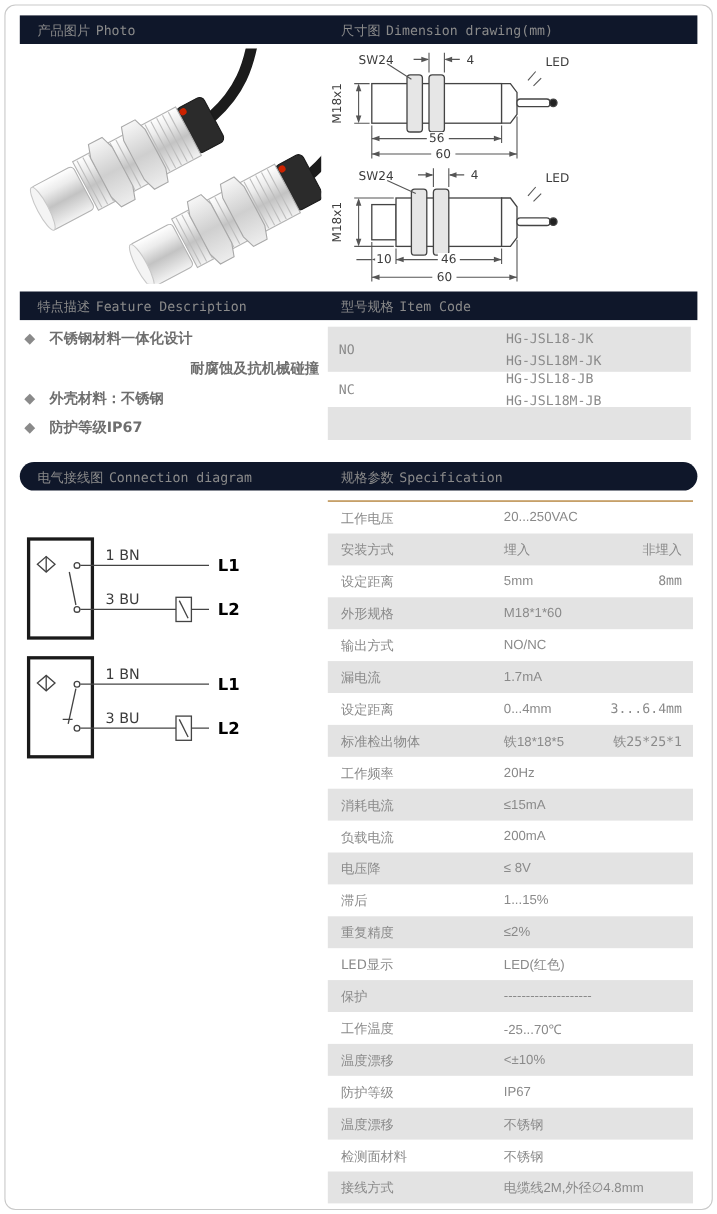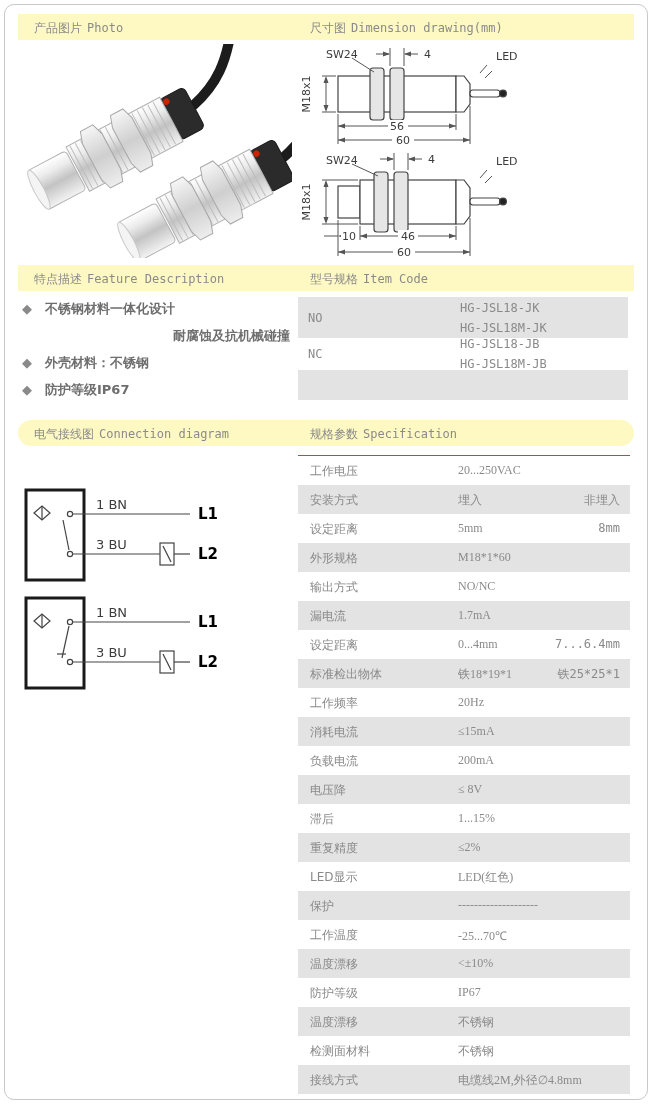--- a/index.html
+++ b/index.html
@@ -1,19 +1,19 @@
 <!DOCTYPE html>
 <html><head>
 <meta charset="utf-8">
 <style>
   html,body{margin:0;padding:0;background:#fff;}
   body{font-family:"DejaVu Sans","Liberation Sans",sans-serif;color:#8a8a8a;}
   .page{position:relative;width:652px;height:1104px;background:#fff;overflow:hidden;}
   .frame{position:absolute;inset:4px;border:1px solid #c9c9c9;border-radius:10px;}
-  .bar{position:absolute;left:18px;width:616px;height:26px;background:#fef9c3;font-size:12px;color:#8a8a8a;}
+  .bar{position:absolute;left:18px;width:616px;height:26px;background:#0f172a;font-size:12px;color:#8a8a8a;}
   .bar .t1{position:absolute;left:16px;top:6px;white-space:nowrap;}
   .bar .t2{position:absolute;left:292px;top:6px;white-space:nowrap;}
   .bar .en{margin-left:5px;font-family:"DejaVu Sans Mono","DejaVu Sans",sans-serif;}
   
   .features{position:absolute;left:18px;top:300px;width:272px;font-size:13px;font-weight:bold;color:#6e6e6e;}
   .feat{position:relative;margin-bottom:9px;line-height:18px;}
   .feat .bullet{position:absolute;left:4px;top:0;color:#8a8a8a;font-size:13px;}
   .feat .l1{margin-left:27px;display:block;}
   .feat .l2{margin-left:57px;display:block;margin-top:9px;text-align:right;}
   
@@ -21,21 +21,21 @@
   .irow{position:relative;padding-left:16px;}
   .irow.gray{background:#e3e3e3;}
   .irow .type{position:absolute;left:10px;top:50%;transform:translateY(-50%);font-family:"DejaVu Sans Mono","DejaVu Sans",sans-serif;}
   .irow .codes{position:absolute;left:162px;top:50%;transform:translateY(-50%);font-family:"DejaVu Sans Mono","DejaVu Sans",sans-serif;line-height:20px;}
   .r-no{height:41px;} .r-nc{height:32px;} .r-empty{height:30px;margin-top:0px;}
   
   .spec{position:absolute;left:298px;top:455px;width:332px;border-top:1px solid #a16207;}
   .srow{position:relative;height:29px;font-size:12px;}
   .srow:nth-child(even){background:#e3e3e3;}
   .srow .sl{position:absolute;left:12px;top:7px;}
-  .srow .sv1{position:absolute;left:160px;top:7px;font-family:Liberation Serif, serif;white-space:nowrap;}
+  .srow .sv1{position:absolute;left:160px;top:7px;font-family:Liberation Sans, sans-serif;white-space:nowrap;}
   .srow .sv2{position:absolute;right:10px;top:7px;font-family:"DejaVu Sans Mono","DejaVu Sans",sans-serif;white-space:nowrap;}
   svg{position:absolute;}
   svg text{font-family:"DejaVu Sans","Liberation Sans",sans-serif;}
   .dimtxt{font-size:11px;fill:#3c3c3c;}
   .pintxt{font-size:13px;fill:#3c3c3c;}
   .outtxt{font-size:15px;font-weight:bold;fill:#000;}
 </style>
 </head>
 <body>
 
@@ -320,25 +320,25 @@
         <span class="sv2"></span>
       </div>
     <div class="srow">
         <span class="sl">漏电流</span>
         <span class="sv1">1.7mA</span>
         <span class="sv2"></span>
       </div>
     <div class="srow">
         <span class="sl">设定距离</span>
         <span class="sv1">0...4mm</span>
-        <span class="sv2">7...6.4mm</span>
+        <span class="sv2">3...6.4mm</span>
       </div>
     <div class="srow">
         <span class="sl">标准检出物体</span>
-        <span class="sv1">铁18*19*1</span>
+        <span class="sv1">铁18*18*5</span>
         <span class="sv2">铁25*25*1</span>
       </div>
     <div class="srow">
         <span class="sl">工作频率</span>
         <span class="sv1">20Hz</span>
         <span class="sv2"></span>
       </div>
     <div class="srow">
         <span class="sl">消耗电流</span>
         <span class="sv1">≤15mA</span>

